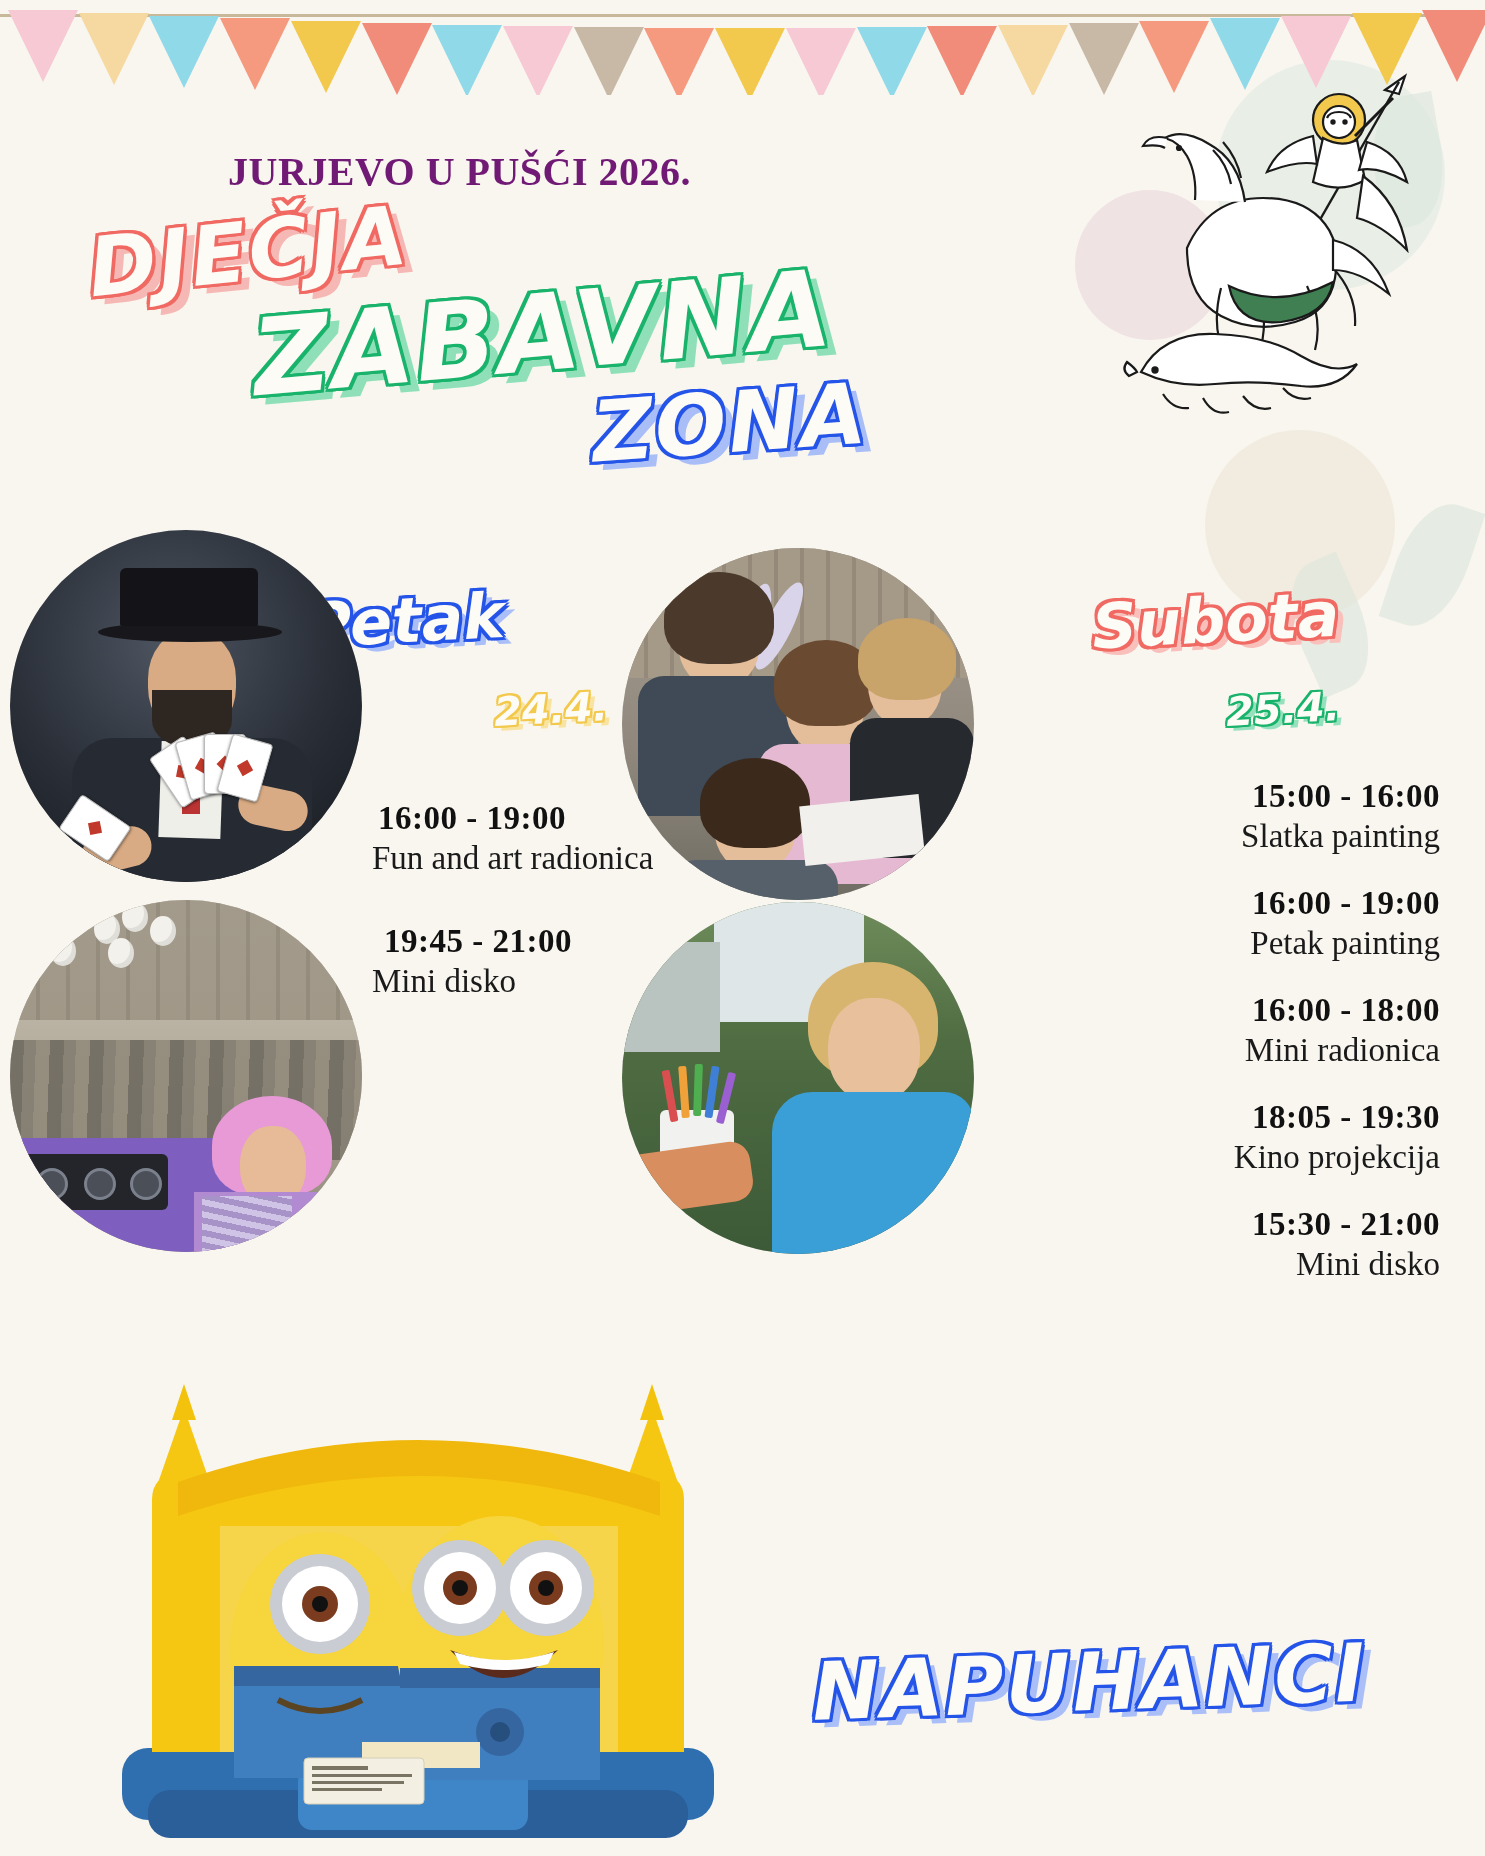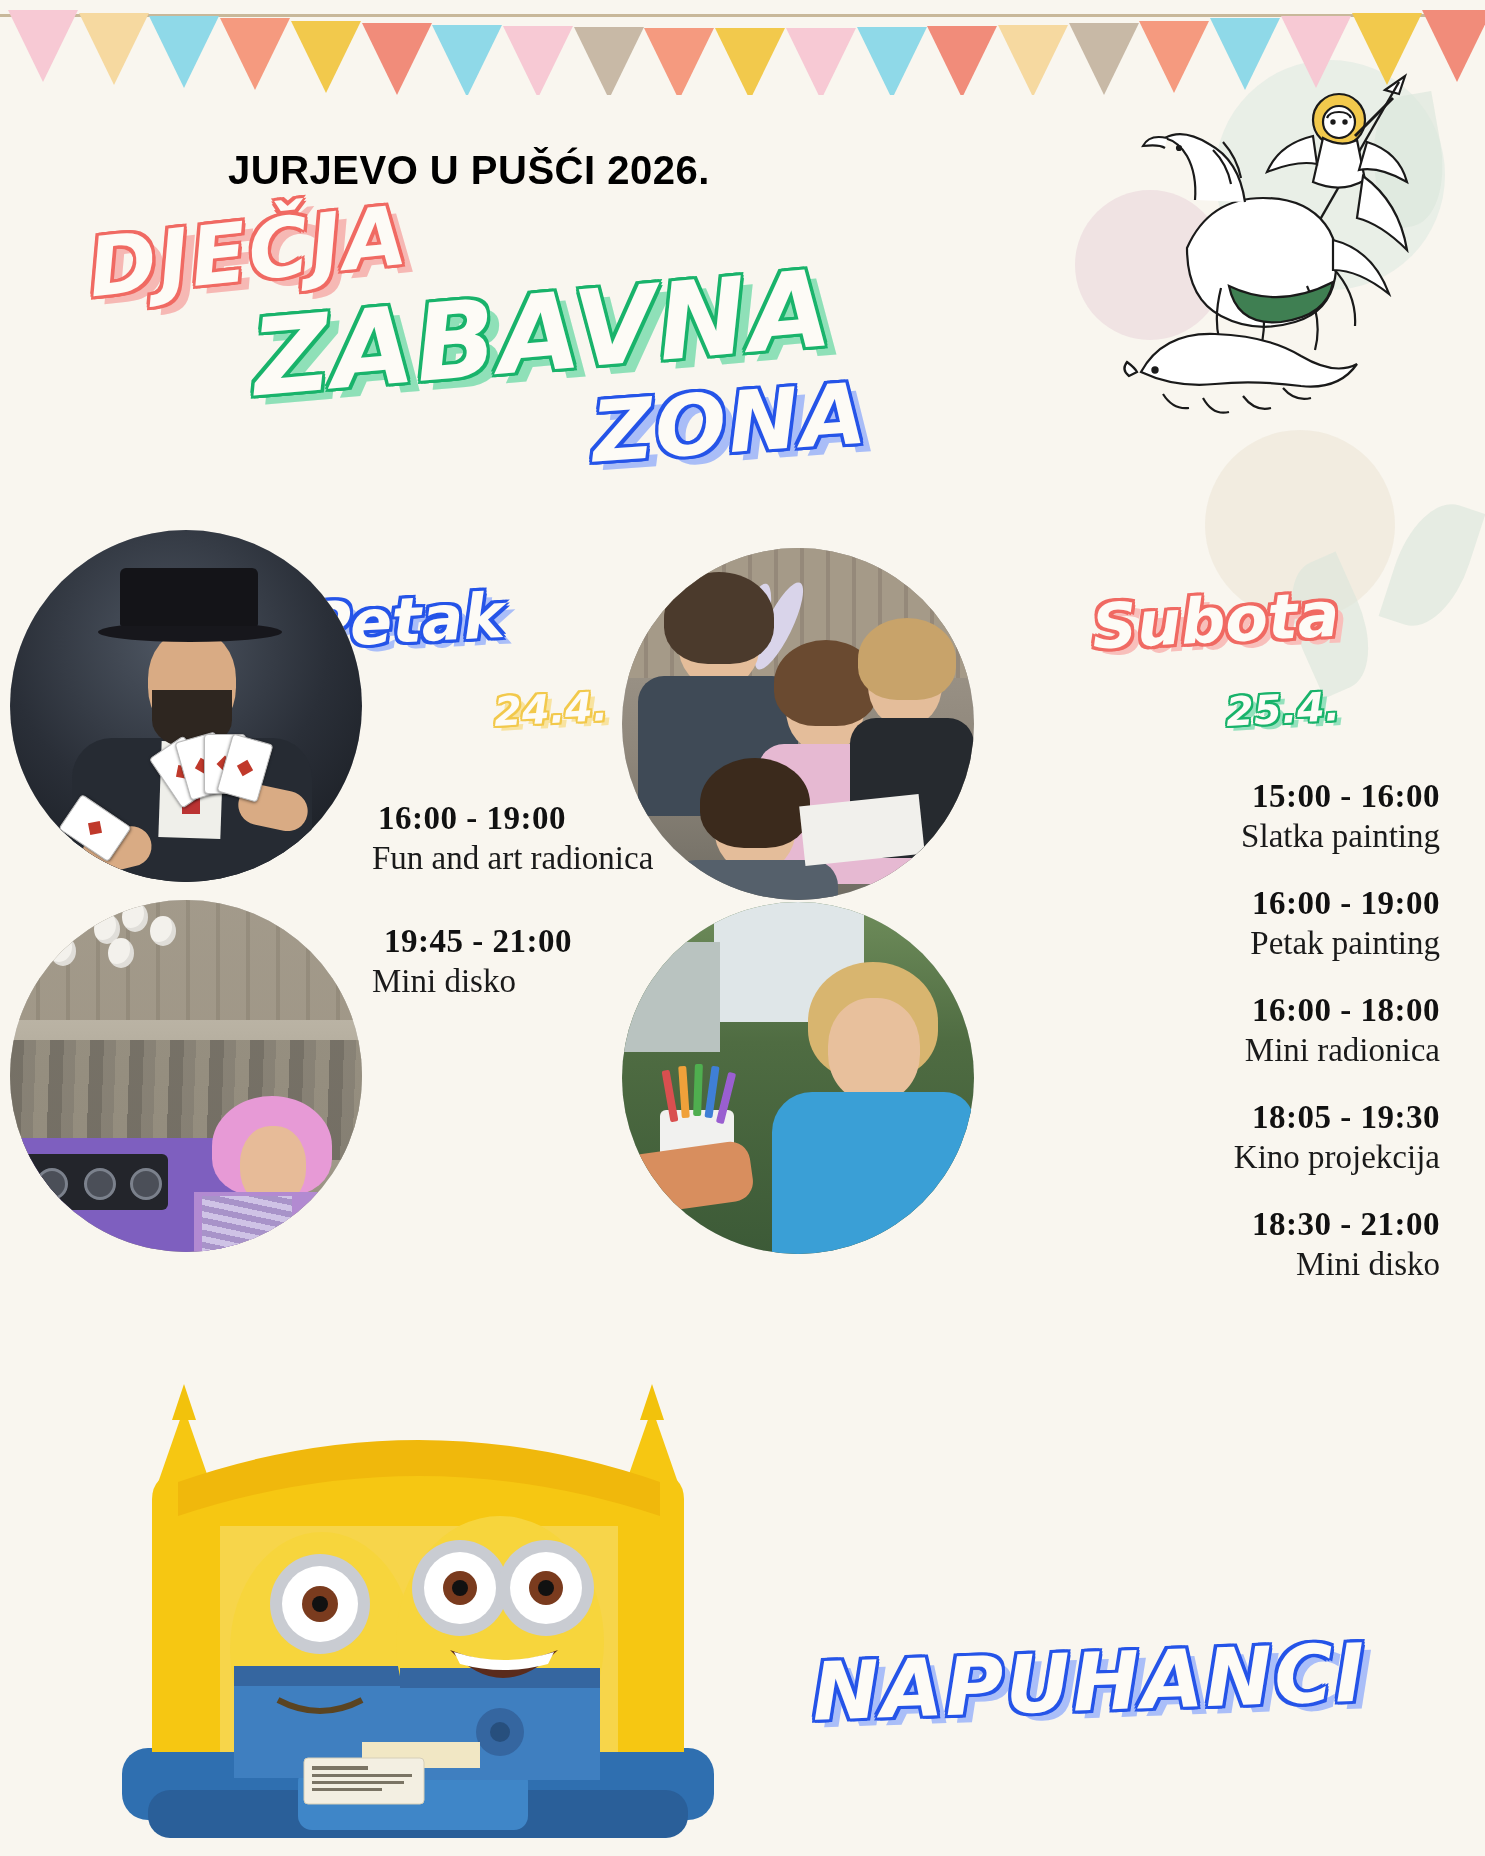--- a/index.html
+++ b/index.html
@@ -54,25 +54,25 @@
     width: 0; height: 0;
     border-left: 35px solid transparent;
     border-right: 35px solid transparent;
     border-top: 72px solid #ccc;
   }
 
   
   .jurjevo {
     position: absolute;
     left: 228px; top: 148px;
-    font-family: Liberation Sans, sans-serif;
+    font-family: Liberation Serif, serif;
     font-weight: bold;
     font-size: 40px;
     letter-spacing: .5px;
-    color: #000000;
+    color: #701a75;
     white-space: nowrap;
   }
 
   .word {
     position: absolute;
     font-family: "DejaVu Sans", sans-serif;
     font-weight: bold;
     font-style: italic;
     white-space: nowrap;
     color: #fdfbf6;
@@ -511,21 +511,21 @@
   </div>
   <div class="entry">
     <div class="time">16:00 - 18:00</div>
     <div class="label">Mini radionica</div>
   </div>
   <div class="entry">
     <div class="time">18:05 - 19:30</div>
     <div class="label">Kino projekcija</div>
   </div>
   <div class="entry">
-    <div class="time">18:30 - 21:00</div>
+    <div class="time">15:30 - 21:00</div>
     <div class="label">Mini disko</div>
   </div>
 </div>
 
 <div class="castle">
   <svg viewBox="0 0 620 500" xmlns="http://www.w3.org/2000/svg">
 
     <rect x="14" y="398" width="592" height="72" rx="26" fill="#2f6fb0"></rect>
     <rect x="40" y="440" width="540" height="48" rx="22" fill="#2a5f99"></rect>
     <rect x="190" y="418" width="230" height="62" rx="14" fill="#3f86c8"></rect>

